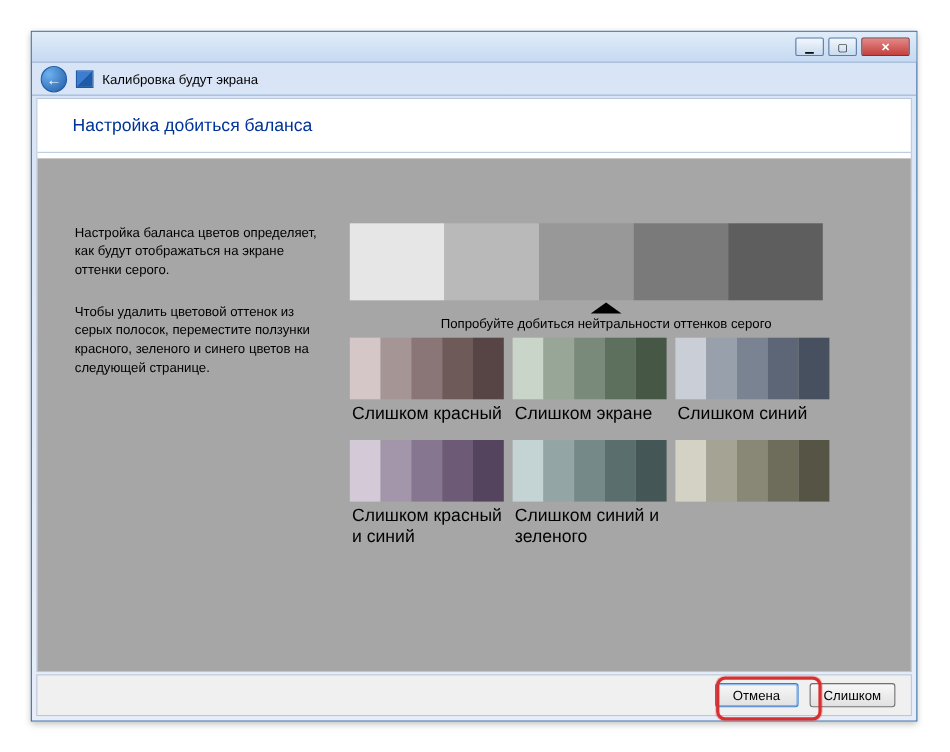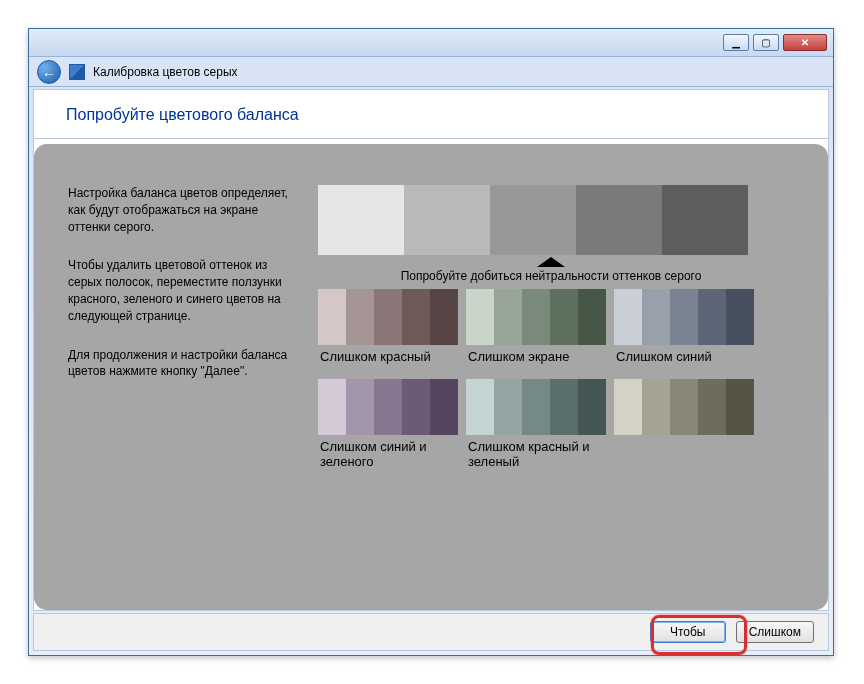--- a/index.html
+++ b/index.html
@@ -91,24 +91,23 @@
   }
   .page-title {
     color: #003399;
     font-size: 16px;
     font-weight: normal;
   }
   .gray-body {
     position: absolute;
     left: 0; right: 0; top: 54px; bottom: 0;
     background: #a6a6a6;
-    padding: 41px 34px 20px 34px;
+    padding: 59px 34px 20px 34px;
     display: flex;
     gap: 30px;
-    border-radius: 13px;
   }
   .left-col {
     width: 220px;
     color: #000;
     font-size: 12px;
     line-height: 1.4;
   }
   .left-col p { margin-bottom: 22px; }
   .right-col {
     flex: 1;
@@ -146,21 +145,21 @@
     grid-template-columns: repeat(3, 140px);
     column-gap: 8px;
     row-gap: 4px;
   }
   .ex-swatch {
     height: 56px;
     display: flex;
   }
   .ex-swatch > div { flex: 1; }
   .ex-label {
-    font-size: 13px;
+    font-size: 16px;
     text-align: left;
     line-height: 1.2;
     margin-bottom: 10px;
     padding-left: 2px;
   }
   
   .footer {
     position: absolute;
     left: 4px; right: 4px; bottom: 4px;
     height: 38px;
@@ -208,33 +207,32 @@
     <div class="ctl-btn close">
         <span>✕</span>
       </div>
   </div>
 
   <div class="header">
     <div class="back-btn">
       <span>←</span>
     </div>
     <div class="header-icon"></div>
-    <div class="header-title">Калибровка цветов серых</div>
+    <div class="header-title">Калибровка будут экрана</div>
   </div>
 
   <div class="content">
     <div class="page-title-bar">
-      <div class="page-title">Попробуйте цветового баланса</div>
+      <div class="page-title">Настройка добиться баланса</div>
     </div>
 
     <div class="gray-body">
       <div class="left-col">
         <p>Настройка баланса цветов определяет, как будут отображаться на экране оттенки серого.</p>
         <p>Чтобы удалить цветовой оттенок из серых полосок, переместите ползунки красного, зеленого и синего цветов на следующей странице.</p>
-        <p>Для продолжения и настройки баланса цветов нажмите кнопку "Далее".</p>
       </div>
 
       <div class="right-col">
         <div class="neutral-row" id="neutral-row">
             <div style="background: rgb(230, 230, 230);"></div>
             <div style="background: rgb(185, 185, 185);"></div>
             <div style="background: rgb(152, 152, 152);"></div>
             <div style="background: rgb(122, 122, 122);"></div>
             <div style="background: rgb(94, 94, 94);"></div>
           </div>
@@ -279,26 +277,26 @@
               <div style="background: rgb(90, 110, 110);"></div>
               <div style="background: rgb(68, 86, 86);"></div>
             </div>
             <div class="ex-swatch">
               <div style="background: rgb(211, 210, 196);"></div>
               <div style="background: rgb(165, 163, 147);"></div>
               <div style="background: rgb(137, 135, 118);"></div>
               <div style="background: rgb(110, 108, 90);"></div>
               <div style="background: rgb(86, 84, 68);"></div>
             </div>
+            <div class="ex-label">Слишком красный и синий</div>
             <div class="ex-label">Слишком синий и зеленого</div>
-            <div class="ex-label">Слишком красный и зеленый</div>
           </div>
       </div>
     </div>
   </div>
 
   <div class="footer">
-    <button class="btn primary">Чтобы</button>
+    <button class="btn primary">Отмена</button>
     <button class="btn">Слишком</button>
   </div>
 
   <div class="highlight-ring" style="right:86px; bottom:0px; width:96px; height:40px;"></div>
 </div>
 
 </body></html>

